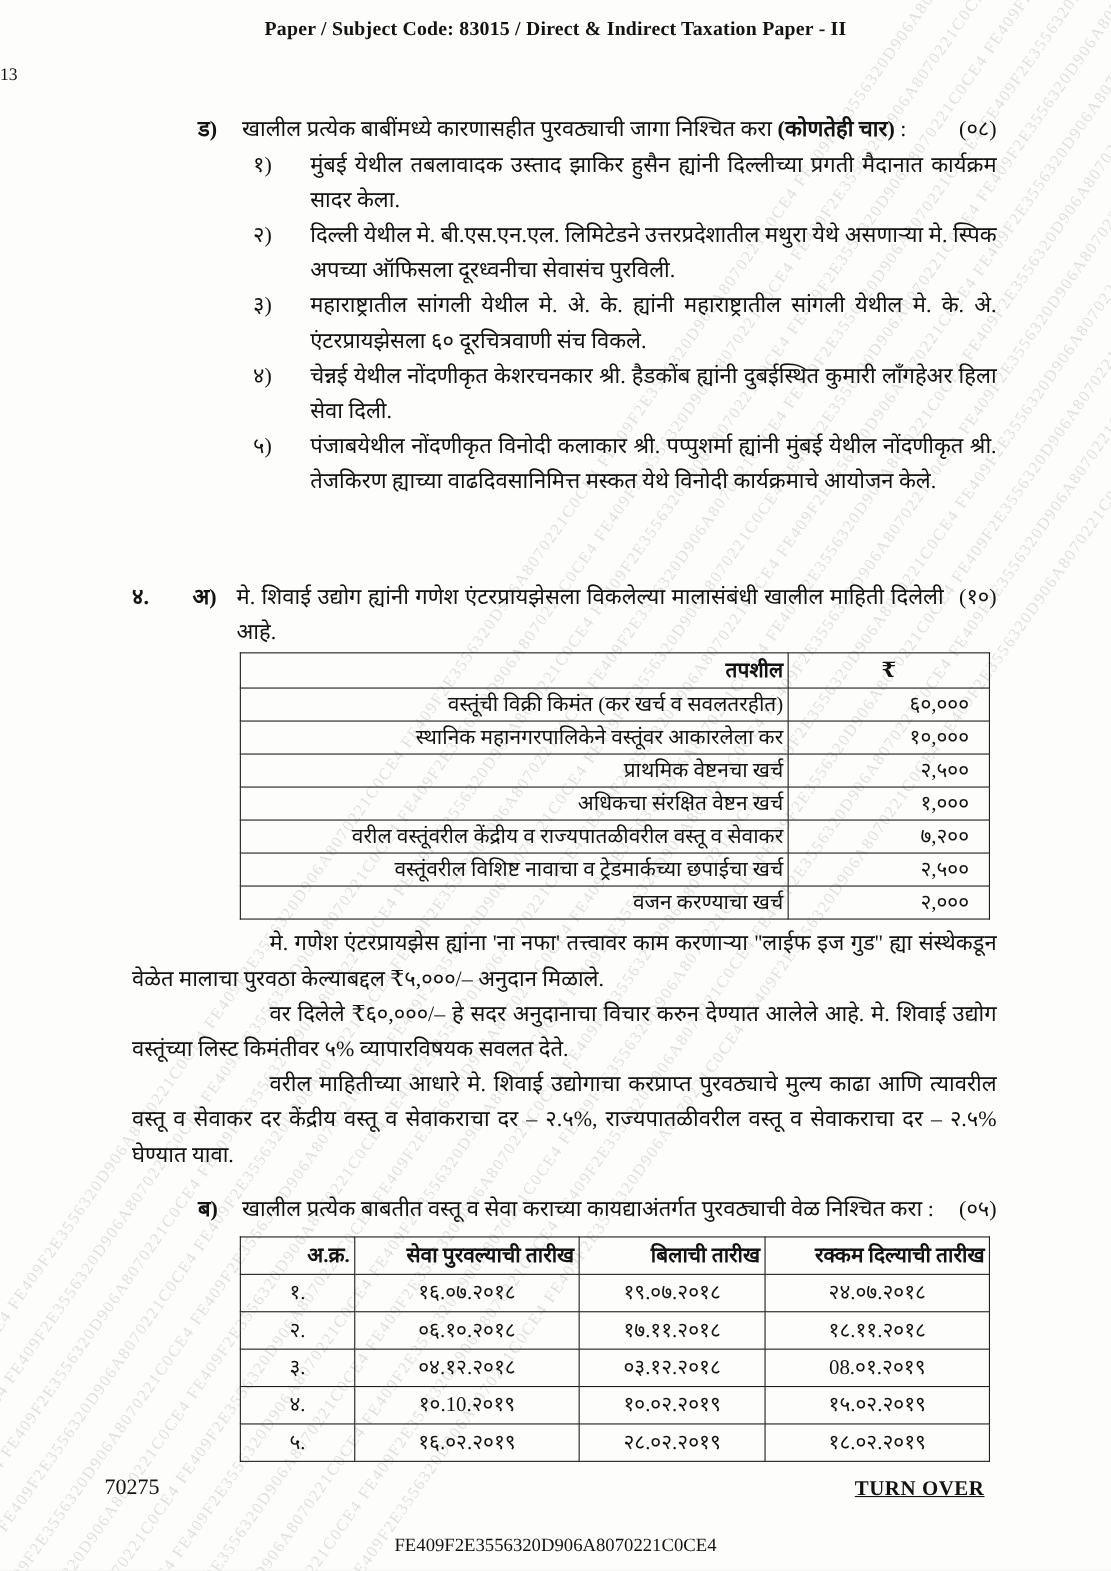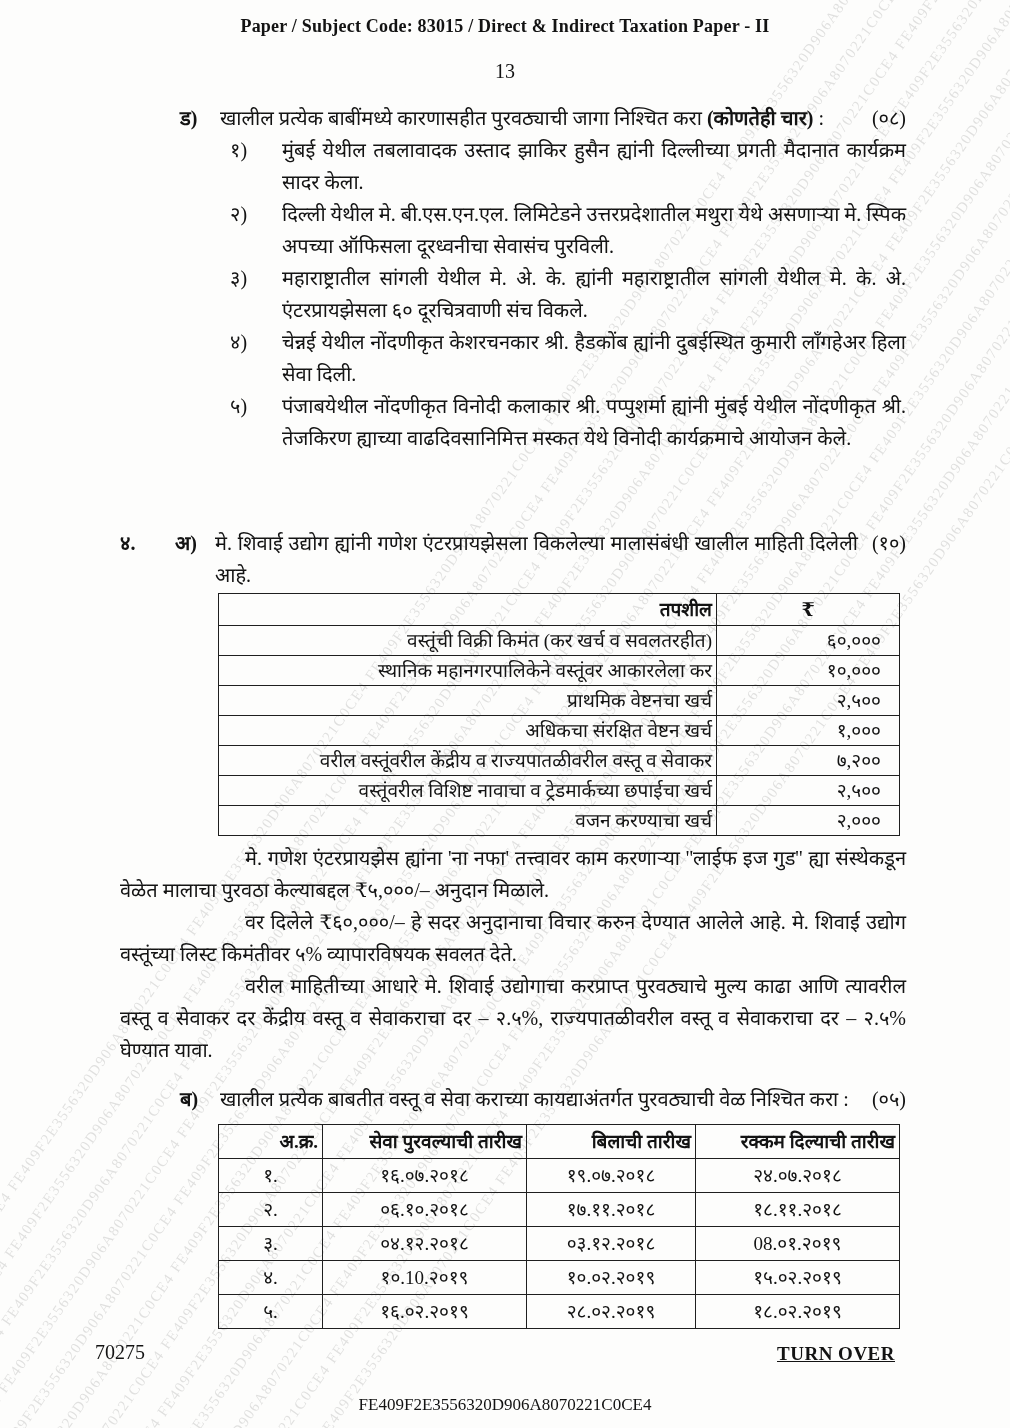--- a/index.html
+++ b/index.html
@@ -15,21 +15,21 @@
   }
   .wm-line{
     white-space:nowrap;font-size:15px;line-height:36px;
     color:rgba(50,50,50,0.14);letter-spacing:1.5px;
     font-family:"Liberation Serif","DejaVu Serif",serif;
   }
   
   .content{position:relative;z-index:1;width:100%;height:100%;}
   .doc-header{position:absolute;top:16px;left:0;width:100%;text-align:center;
     font-weight:bold;font-size:18px;letter-spacing:0.2px;}
-  .page-num{position:absolute;top:60px;left:0;width:100%;text-align:center;font-size:20px;}
+  .page-num{position:absolute;top:60px;left:0;width:100%;text-align:left;font-size:16px;}
 
   .body-text{font-size:20px;line-height:32px;}
   .bold{font-weight:bold;}
 
   .q-head{display:flex;align-items:flex-start;}
   .q-num{width:55px;font-weight:bold;flex:none;}
   .q-label{width:40px;font-weight:bold;flex:none;}
   .q-text{flex:1;text-align:justify;padding-right:14px;}
   .q-marks{flex:none;font-weight:normal;white-space:nowrap;}
 

